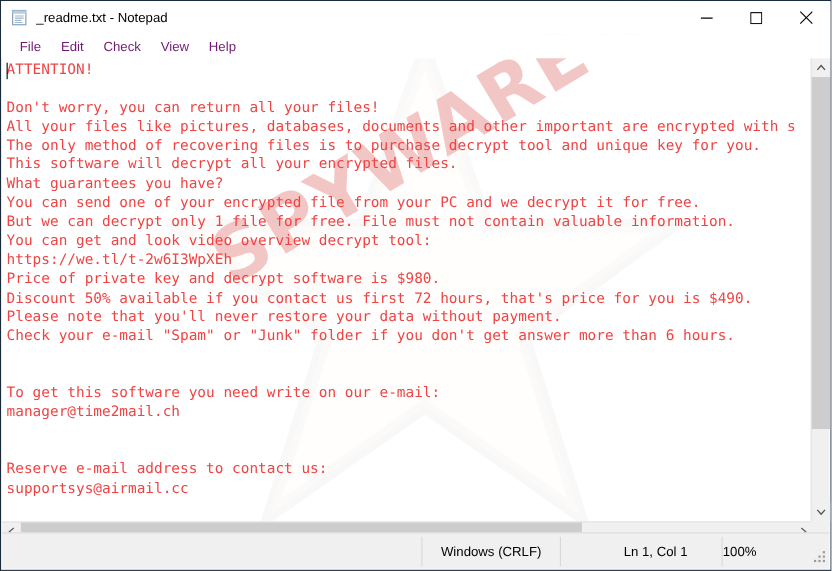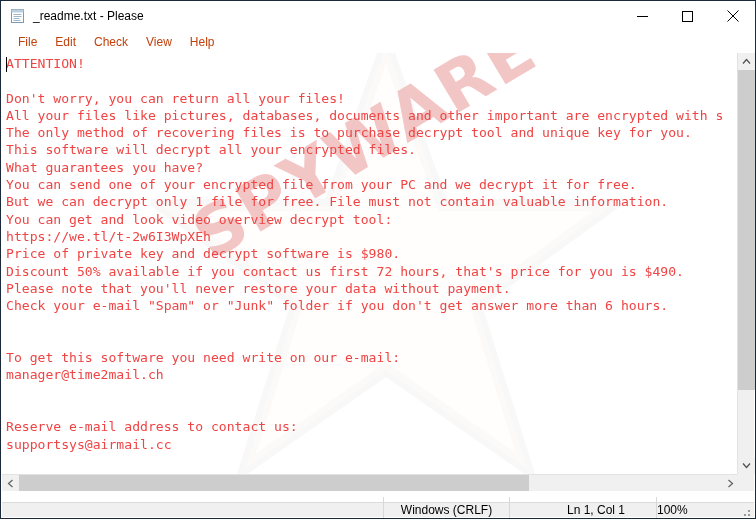--- a/index.html
+++ b/index.html
@@ -103,21 +103,21 @@
     position: relative;
     height: 22px;
     background: #ffffff;
     display: flex;
     align-items: center;
     padding-left: 8px;
     z-index: 10;
   }
   .menu-item {
     font-size: 12px;
-    color: #c2410c;
+    color: #701a75;
     padding: 2px 9px 3px 9px;
     white-space: nowrap;
     font-family: "Liberation Sans", sans-serif;
   }
 
   
   #editor-wrap {
     position: absolute;
     left: 1px;
     top: 52px;
@@ -225,21 +225,21 @@
     height: 17px;
     background: #f0f0f0;
   }
 
   
   #statusbar {
     position: absolute;
     left: 1px;
     right: 1px;
     bottom: 1px;
-    height: 15px;
+    height: 33px;
     background: #f0f0f0;
     display: flex;
     align-items: center;
     font-size: 12px;
     color: #000;
     z-index: 10;
     border-top: 1px solid #dcdcdc;
     box-sizing: border-box;
     margin-top: 20px;
   }
@@ -281,21 +281,21 @@
 
   <div id="titlebar">
     <svg id="app-icon" viewBox="0 0 16 16" xmlns="http://www.w3.org/2000/svg">
       <rect x="1.5" y="1.5" width="12" height="13" fill="#ffffff" stroke="#7a9ab5" stroke-width="1"></rect>
       <rect x="1.5" y="1.5" width="12" height="3" fill="#b9cfe0"></rect>
       <line x1="3.5" y1="6.5" x2="11.5" y2="6.5" stroke="#9fb6c8" stroke-width="1"></line>
       <line x1="3.5" y1="8.5" x2="11.5" y2="8.5" stroke="#9fb6c8" stroke-width="1"></line>
       <line x1="3.5" y1="10.5" x2="9.5" y2="10.5" stroke="#9fb6c8" stroke-width="1"></line>
       <line x1="3.5" y1="12.5" x2="10.5" y2="12.5" stroke="#9fb6c8" stroke-width="1"></line>
     </svg>
-    <span id="title-text">_readme.txt - Please</span>
+    <span id="title-text">_readme.txt - Notepad</span>
 
     <div id="window-controls">
       <div class="wbtn">
         <svg width="11" height="11" viewBox="0 0 11 11">
           <line x1="0" y1="5.5" x2="11" y2="5.5" stroke="#000" stroke-width="1"></line>
         </svg>
       </div>
       <div class="wbtn">
         <svg width="11" height="11" viewBox="0 0 11 11">
           <rect x="0.5" y="0.5" width="10" height="10" fill="none" stroke="#000" stroke-width="1"></rect>

